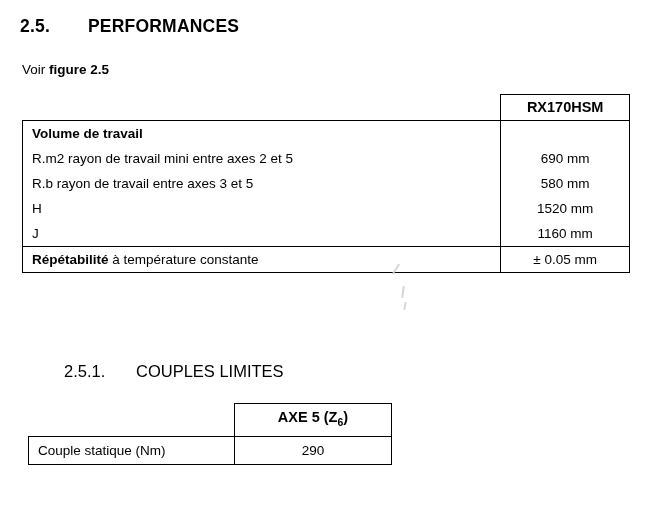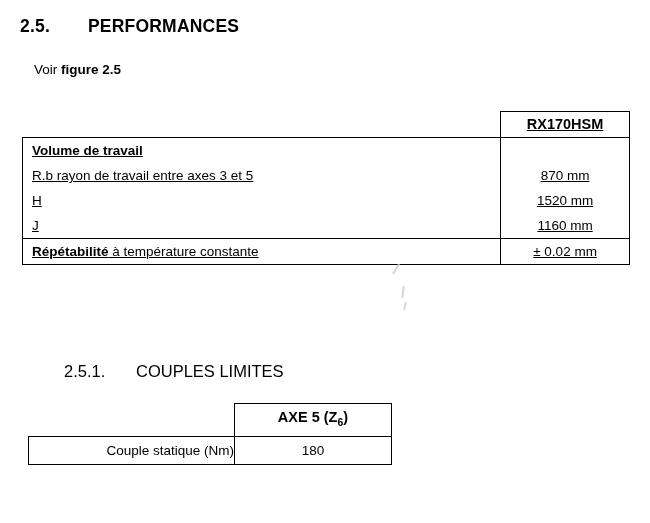--- a/index.html
+++ b/index.html
@@ -33,37 +33,36 @@
     white-space: nowrap;
   }
   .sec-heading .num {
     display: inline-block;
     width: 68px;
   }
 
   
   .voir {
     position: absolute;
-    left: 34px;
+    left: 22px;
     top: 62px;
     font-size: 13.5px;
   }
   .voir .b {
     font-weight: bold;
   }
 
   
   .perf-table {
     position: absolute;
     left: 22px;
-    top: 111px;
+    top: 94px;
     width: 608px;
     border-collapse: collapse;
     font-size: 13.5px;
-    text-decoration: underline;
   }
   .perf-table td {
     padding: 0;
     vertical-align: middle;
   }
   .perf-table .lbl {
     width: 478px;
     padding-left: 9px;
     height: 25px;
     line-height: 25px;
@@ -151,21 +150,20 @@
     left: 28px;
     top: 403px;
     border-collapse: collapse;
     font-size: 13.5px;
   }
   .couples-table td {
     padding: 0;
     height: 27px;
     line-height: 27px;
     vertical-align: middle;
-    text-align: right;
   }
   .couples-table .c-lbl {
     width: 196px;
     padding-left: 9px;
     white-space: nowrap;
   }
   .couples-table .c-val {
     width: 156px;
     text-align: center;
     white-space: nowrap;
@@ -206,53 +204,57 @@
         <tr>
       <td class="lbl hdr-left"></td>
       <td class="val hdr-right">RX170HSM</td>
     </tr>
 
     <tr class="body-first row-bold">
       <td class="lbl body-left">Volume de travail</td>
       <td class="val body-right"></td>
     </tr>
     <tr>
+      <td class="lbl body-left">R.m2 rayon de travail mini entre axes 2 et 5</td>
+      <td class="val body-right">690 mm</td>
+    </tr>
+    <tr>
       <td class="lbl body-left">R.b rayon de travail entre axes 3 et 5</td>
-      <td class="val body-right">870 mm</td>
+      <td class="val body-right">580 mm</td>
     </tr>
     <tr>
       <td class="lbl body-left">H</td>
       <td class="val body-right">1520 mm</td>
     </tr>
     <tr class="body-last">
       <td class="lbl body-left">J</td>
       <td class="val body-right">1160 mm</td>
     </tr>
 
     <tr>
       <td class="lbl rep-left"><span class="b">Répétabilité</span><span> à température constante</span></td>
-      <td class="val rep-right">± 0.02 mm</td>
+      <td class="val rep-right">± 0.05 mm</td>
     </tr>
   </tbody>
     </table>
 
   <div class="smudge" style="left:390px; top:268px; width:12px; height:2px; transform:rotate(-58deg);"></div>
   <div class="smudge" style="left:402px; top:286px; width:2px; height:12px; transform:rotate(8deg);"></div>
   <div class="smudge" style="left:404px; top:302px; width:2px; height:8px; transform:rotate(10deg);"></div>
 
   <div class="sub-heading">
     <span class="num">2.5.1.</span><span>COUPLES LIMITES</span>
   </div>
 
   <table class="couples-table">
     <tbody>
         <tr>
       <td class="c-lbl c-hdr-left"></td>
       <td class="c-val c-hdr-right"><span>AXE 5 (Z</span><sub>6</sub><span>)</span></td>
     </tr>
     <tr class="c-body">
       <td class="c-lbl">Couple statique (Nm)</td>
-      <td class="c-val">180</td>
+      <td class="c-val">290</td>
     </tr>
   </tbody>
     </table>
 
 </div>
 
 </body></html>

